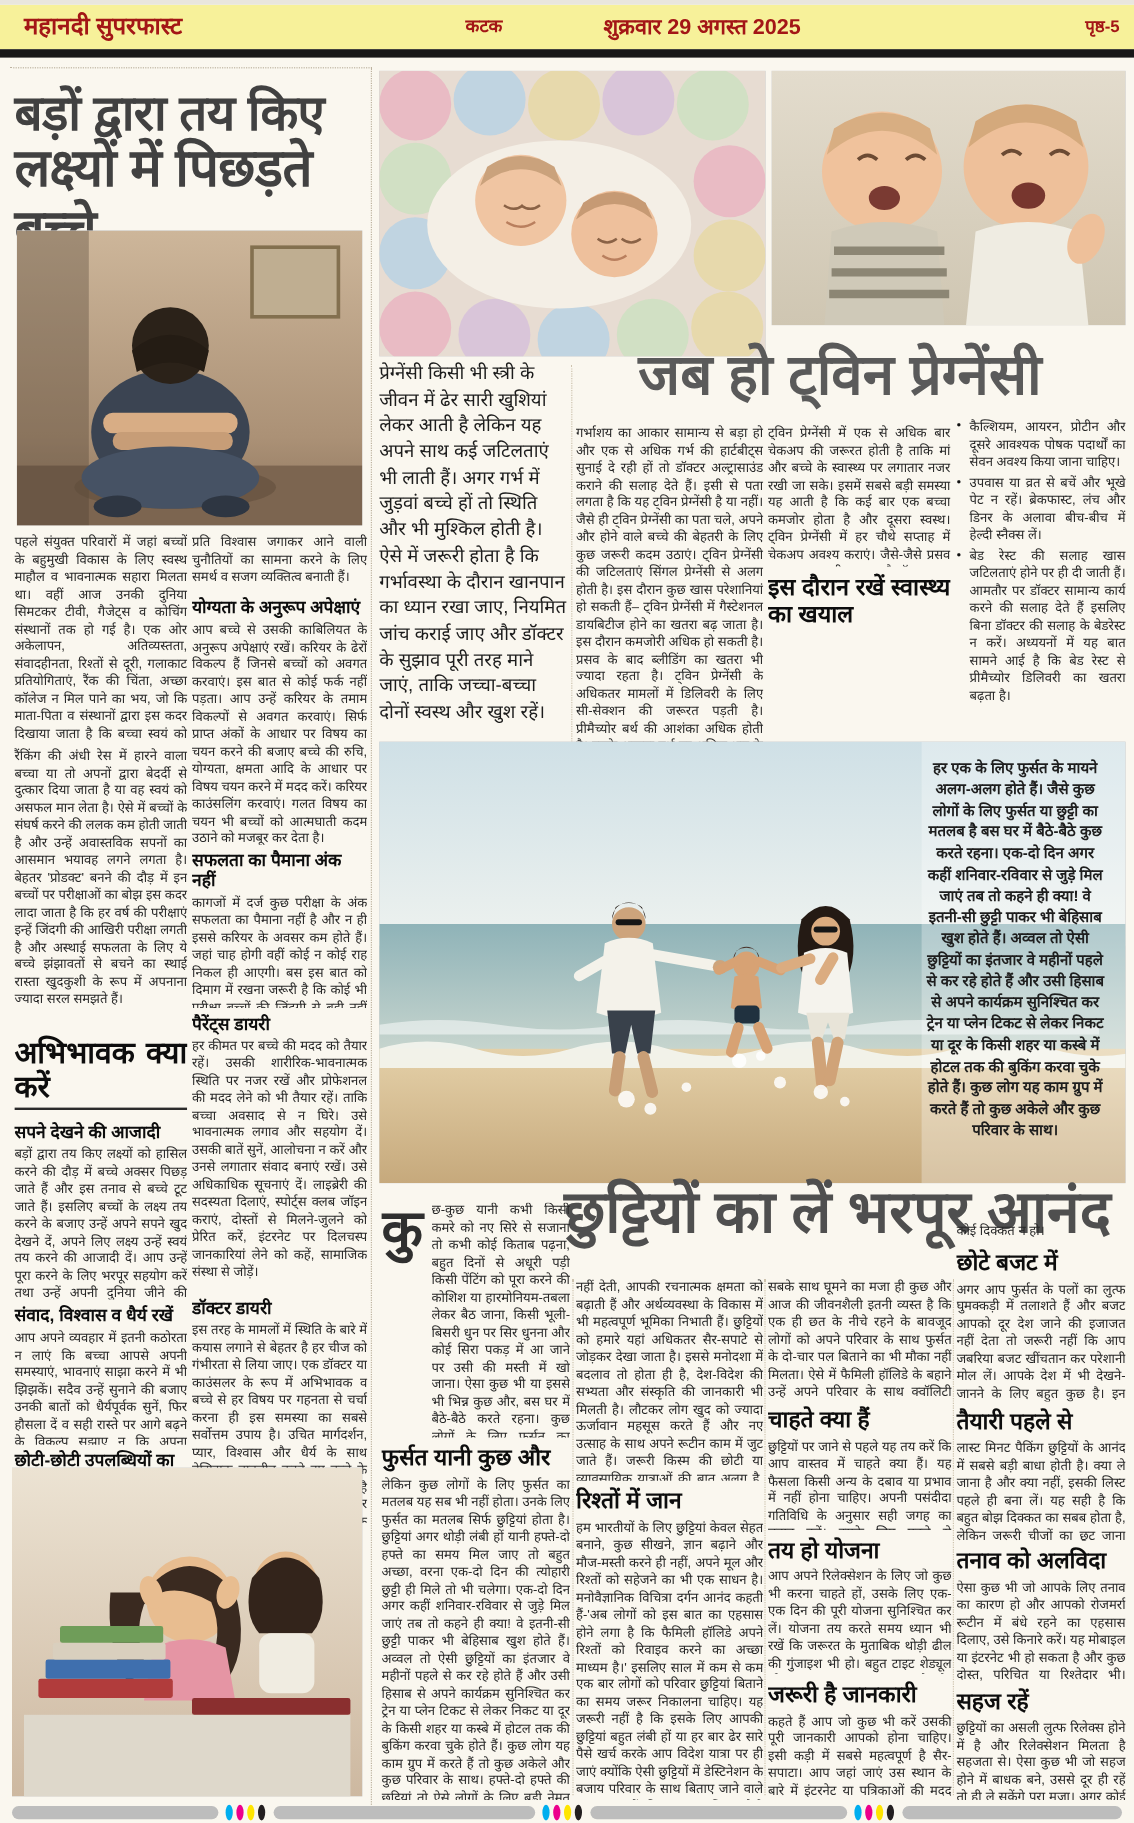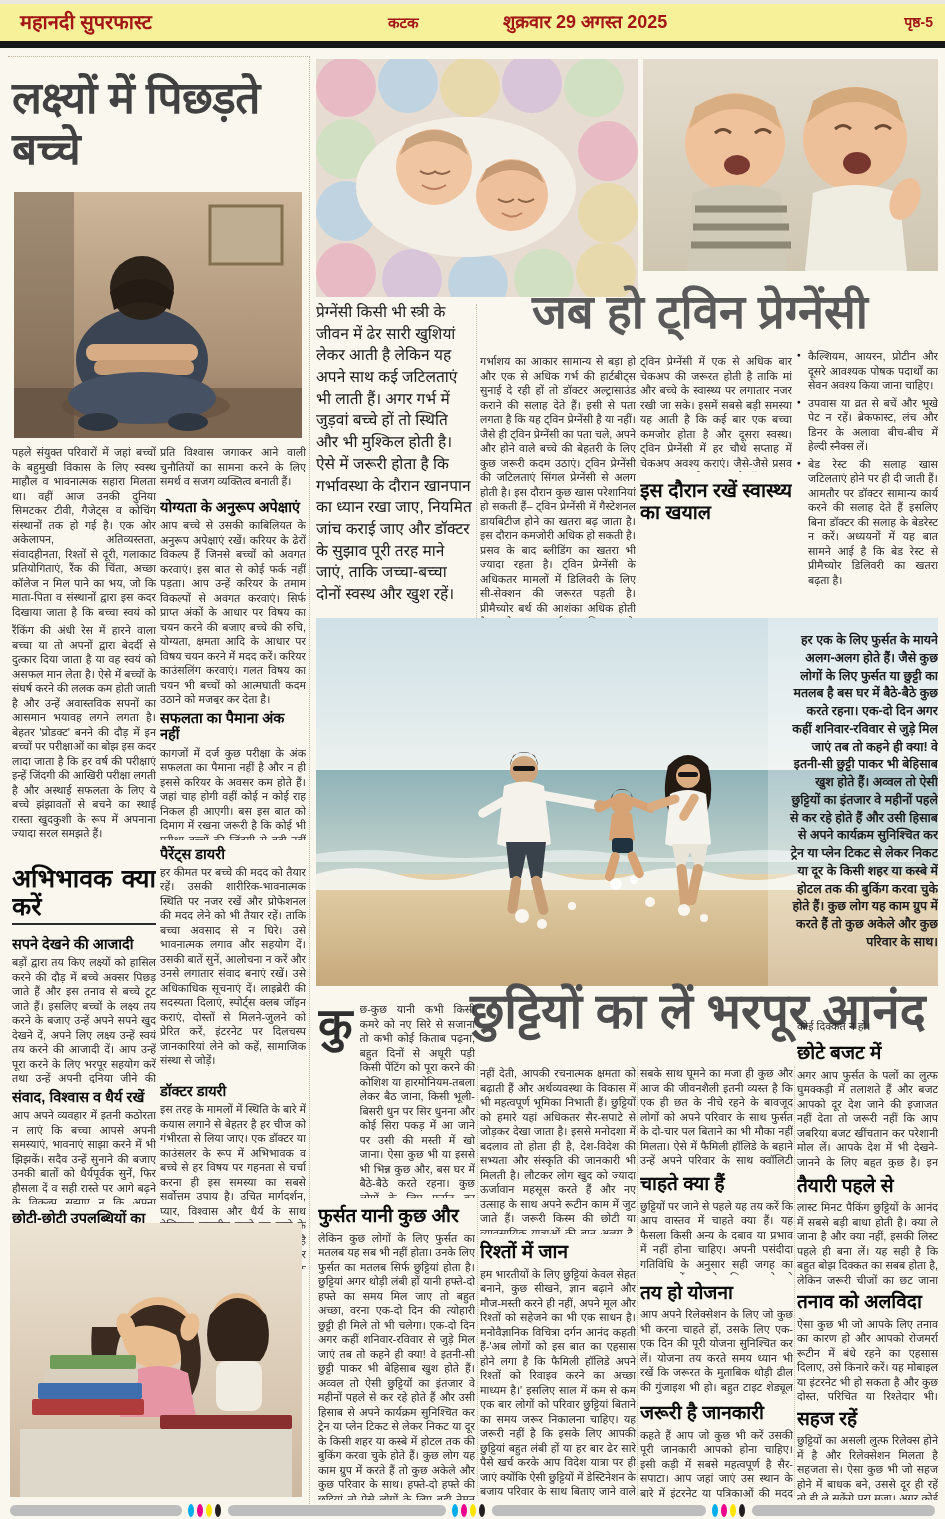--- a/index.html
+++ b/index.html
@@ -33,22 +33,22 @@
   
   .thead{position:absolute;left:462px;top:280px;width:476px;height:64px;color:#5a5a5a;
          font-weight:700;font-size:47px;line-height:1.2;text-align:center;white-space:nowrap;}
   .intro{position:absolute;left:316px;top:297px;width:158px;height:322px;overflow:hidden;
          font-size:15.5px;font-weight:400;line-height:1.4;color:#1c1c1c;text-align:left;}
   .health-head{font-weight:700;color:#0d0d0d;font-size:19.5px;line-height:1.12;margin:8px 0 5px;}
   ul.blts{list-style:none;margin:0;padding:0;}
   ul.blts li{position:relative;padding-left:11px;margin:0 0 3px 0;}
   ul.blts li:before{content:"\25CF";position:absolute;left:0;top:2px;font-size:6.5px;color:#111;}
   
-  .overlay-text{position:absolute;right:0;top:14px;width:150px;font-size:12.5px;font-weight:700;
-                line-height:1.42;color:#1e1e1e;text-align:right;}
+  .overlay-text{position:absolute;right:17px;top:14px;width:150px;font-size:12.5px;font-weight:700;
+                line-height:1.42;color:#1e1e1e;text-align:center;}
   .hhead{position:absolute;left:470px;top:979px;width:468px;height:66px;color:#4f4f4f;
          font-weight:700;font-size:49px;line-height:1.15;white-space:nowrap;}
   .dropcap{float:left;font-size:45px;font-weight:700;color:#2f2f2f;line-height:0.85;padding:4px 7px 0 0;}
   .vsep{position:absolute;width:0;border-left:1px dotted #cdc3ae;}
   
   .bar{position:absolute;top:1501px;height:11px;background:#bdbdbd;border-radius:6px;}
   .dots{position:absolute;top:1500px;height:13px;display:flex;gap:3px;align-items:center;}
   .dots i{display:block;width:6px;height:13px;border-radius:50%;}
 </style>
 </head>
@@ -59,20 +59,21 @@
   <div class="masthead" id="masthead" style="background: rgb(247, 241, 154); color: rgb(163, 22, 22);">
     <span class="m-name">महानदी सुपरफास्ट</span>
     <span class="m-city">कटक</span>
     <span class="m-date">शुक्रवार  29  अगस्त  2025</span>
     <span class="m-page">पृष्ठ-5</span>
   </div>
   <div class="rule"></div>
 
   <div class="left-article">
     <div class="lhead">
+      <span class="l1">बड़ों द्वारा तय किए</span>
       <span class="l2">लक्ष्यों में पिछड़ते बच्चे</span>
     </div>
 
     <div class="photo" style="left:6px;top:135px;width:288px;height:246px">
       <svg viewBox="0 0 288 246" preserveAspectRatio="none">
         <defs>
           <linearGradient id="wall" x1="0" y1="0" x2="0" y2="1">
             <stop offset="0" stop-color="#cdb69a"></stop>
               <stop offset="0.7" stop-color="#ab9176"></stop>
               <stop offset="1" stop-color="#8b735c"></stop>

